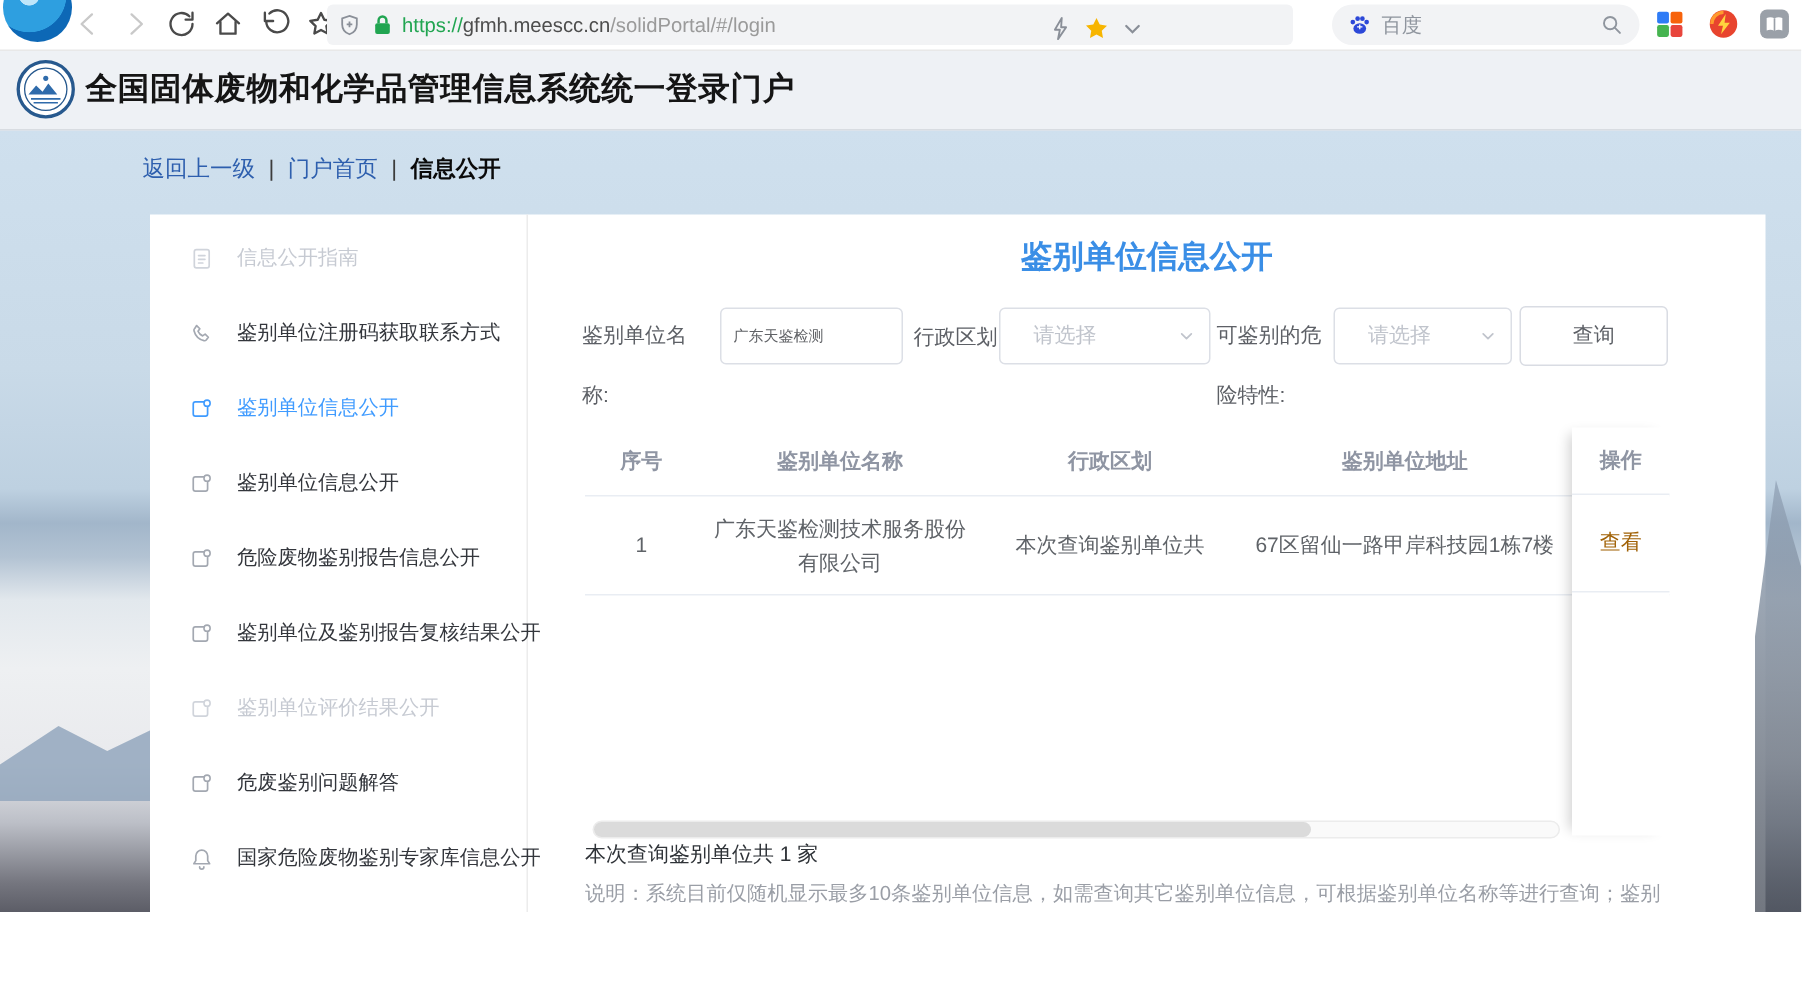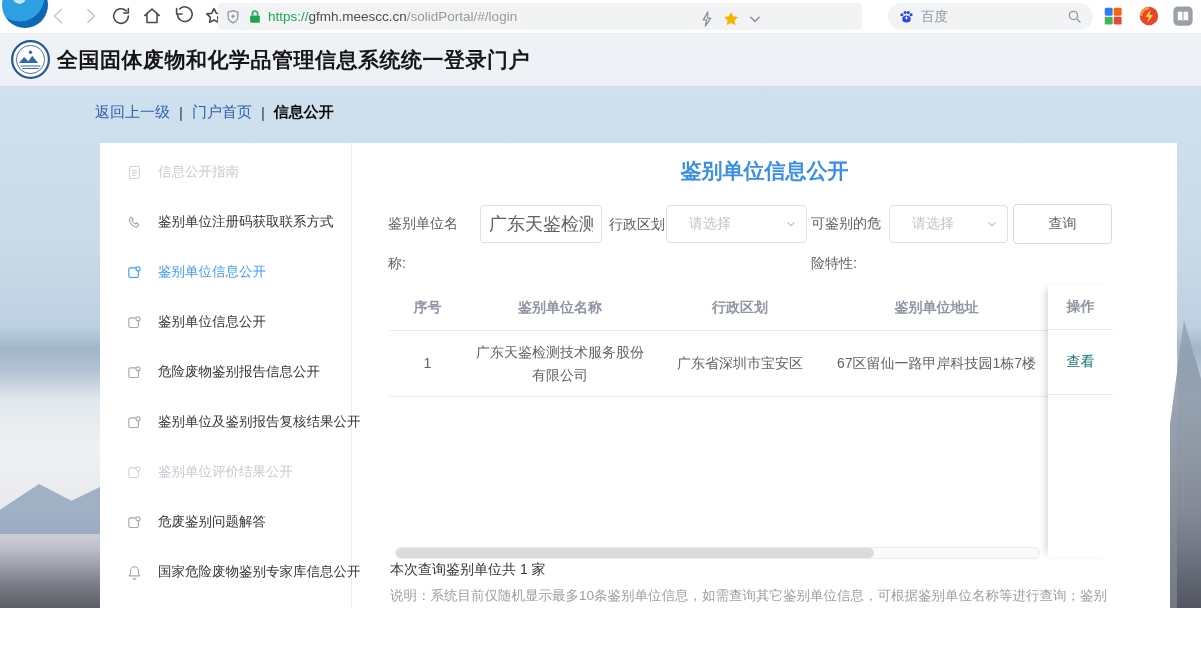--- a/index.html
+++ b/index.html
@@ -54,36 +54,36 @@
   .s-item svg{width:17px;height:17px;flex:none;color:#a3a8b1;}
   .s-item.disabled{color:#c6cad2;cursor:default;}
   .s-item.disabled svg{color:#d0d4db;}
   .s-item.active{color:#3f9bff;}
   .s-item.active svg{color:#3f9bff;}
 
   
   .main{position:relative;flex:1;}
   .m-title{position:absolute;left:0;right:0;top:14px;text-align:center;font-size:21px;font-weight:bold;color:#3a8ee6;}
   .f-label{position:absolute;font-size:14px;color:#5d6066;line-height:40px;}
-  .f-input{position:absolute;left:128px;top:62px;width:122px;height:38px;box-sizing:border-box;border:1px solid #dcdfe6;border-radius:4px;padding:0 8px;font-size:18px;color:#606266;font-family:Liberation Serif, serif;white-space:nowrap;overflow:hidden;}
+  .f-input{position:absolute;left:128px;top:62px;width:122px;height:38px;box-sizing:border-box;border:1px solid #dcdfe6;border-radius:4px;padding:0 8px;font-size:10px;color:#606266;font-family:Liberation Serif, serif;white-space:nowrap;overflow:hidden;}
   .f-select{position:absolute;top:62px;height:38px;box-sizing:border-box;border:1px solid #dcdfe6;border-radius:4px;display:flex;align-items:center;padding:0 8px 0 22px;cursor:pointer;background:#fff;}
   .f-select .ph{font-size:14px;color:#c0c4cc;flex:1;}
   .f-select svg{width:14px;height:14px;}
   .f-btn{position:absolute;left:661px;top:61px;width:99px;height:40px;box-sizing:border-box;border:1px solid #d9dce3;border-radius:4px;background:#fff;font-size:14px;color:#5d6066;font-family:inherit;cursor:pointer;}
 
   .tbl{position:absolute;left:38px;top:142px;width:723px;}
   .t-head,.t-row{display:grid;grid-template-columns:75px 190px 170px 223px 65px;}
   .t-head{height:45px;border-bottom:1px solid #e9edf3;}
   .t-head .tc{display:flex;align-items:center;justify-content:center;font-size:14px;font-weight:600;color:#8f95a3;}
   .t-row{min-height:65px;border-bottom:1px solid #e9edf3;}
   .t-row .tc{display:flex;align-items:center;justify-content:center;text-align:center;font-size:14px;color:#5f6368;line-height:23px;padding:6px 10px;box-sizing:border-box;}
   .fixcol{position:absolute;left:696px;top:142px;width:65px;height:272px;background:#fff;box-shadow:-6px 0 8px -4px rgba(0,0,0,.18);z-index:2;}
   .fixcol .fh{height:45px;display:flex;align-items:center;justify-content:center;font-size:14px;font-weight:600;color:#8f95a3;border-bottom:1px solid #e9edf3;box-sizing:border-box;}
   .fixcol .fb{height:65px;display:flex;align-items:center;justify-content:center;border-bottom:1px solid #e9edf3;box-sizing:border-box;}
-  .view-link{font-size:14px;color:#0f766e;cursor:pointer;}
+  .view-link{font-size:14px;color:#a16207;cursor:pointer;}
 
   .hscroll{position:absolute;left:43px;top:404px;width:645px;height:12px;background:#fafafa;border:1px solid #ececec;border-radius:6px;box-sizing:border-box;}
   .hthumb{position:absolute;left:0;top:0;width:478px;height:10px;background:#dbdbdb;border-radius:5px;cursor:pointer;}
 
   .summary{position:absolute;left:38px;top:418px;font-size:14px;color:#2f3338;}
   .note{position:absolute;left:38px;top:442px;width:730px;font-size:13.5px;color:#9a9ea6;line-height:21px;}
 
   .hidden-defs{position:absolute;width:0;height:0;overflow:hidden;}
 </style>
 </head>
@@ -313,21 +313,21 @@
         <div class="t-head">
           <div class="tc">序号</div>
           <div class="tc">鉴别单位名称</div>
           <div class="tc">行政区划</div>
           <div class="tc">鉴别单位地址</div>
           <div class="tc"></div>
         </div>
         <div class="t-row">
           <div class="tc">1</div>
           <div class="tc">广东天鉴检测技术服务股份有限公司</div>
-          <div class="tc">广东省深圳市宝安区</div>
+          <div class="tc">本次查询鉴别单位共</div>
           <div class="tc">67区留仙一路甲岸科技园1栋7楼</div>
           <div class="tc"></div>
         </div>
       </div>
 
       <div class="fixcol">
         <div class="fh">操作</div>
         <div class="fb">
             <span class="view-link">查看</span>
           </div>

